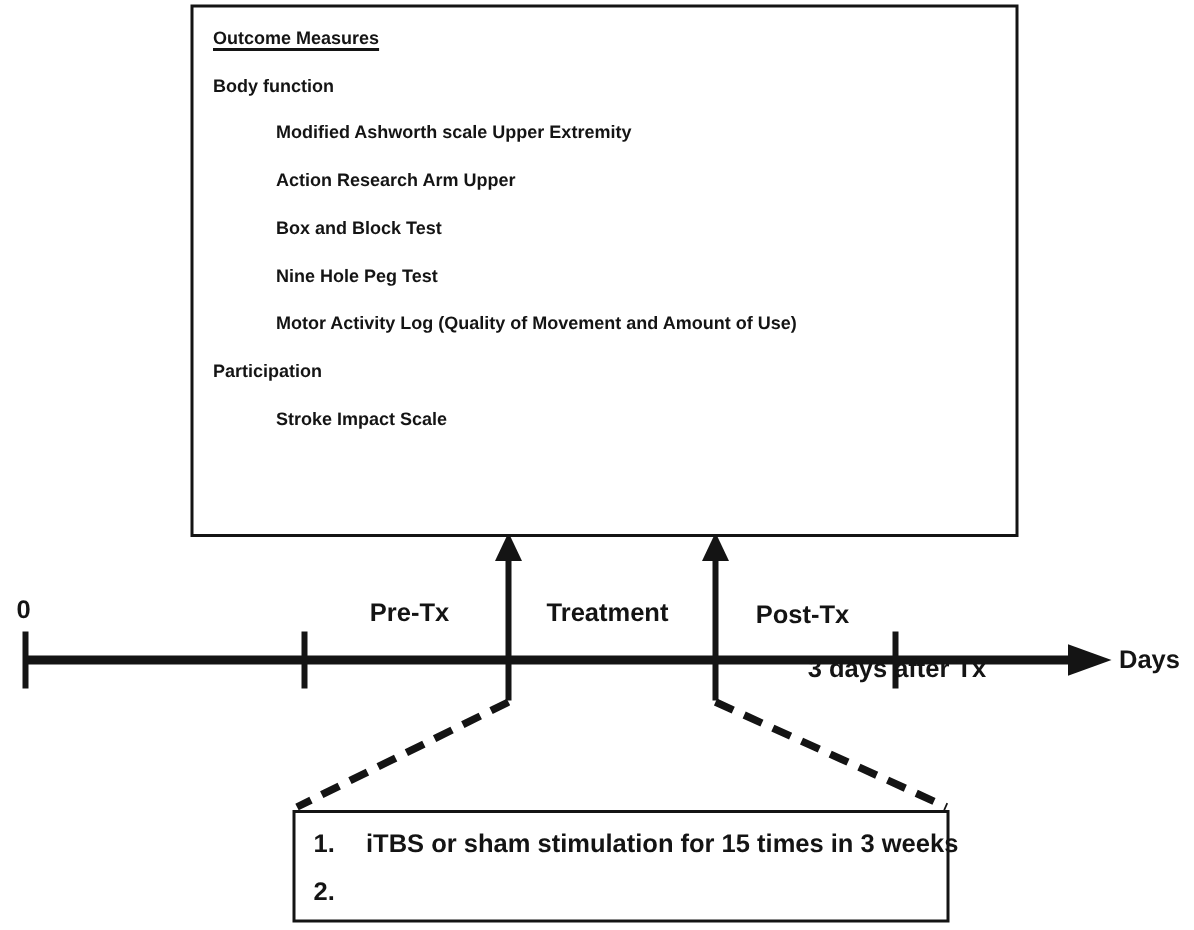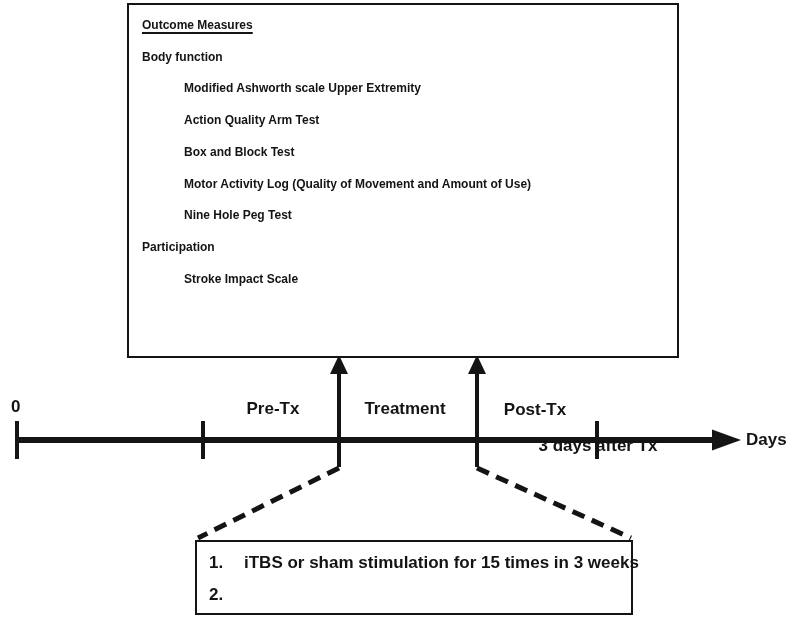--- a/index.html
+++ b/index.html
@@ -81,24 +81,24 @@
     <polygon points="468,374 477,355 486,374" fill="#141414"></polygon>
 
     <line x1="339" y1="468" x2="198" y2="538" stroke="#141414" stroke-width="5" stroke-dasharray="13 8"></line>
     <line x1="477" y1="468" x2="631" y2="538" stroke="#141414" stroke-width="5" stroke-dasharray="13 8"></line>
   </svg>
 
   <div class="outcome-box">
     <div class="row title"><span>Outcome Measures</span></div>
     <div class="row">Body function</div>
     <div class="row indent">Modified Ashworth scale Upper Extremity</div>
-    <div class="row indent">Action Quality Arm Test</div>
+    <div class="row indent">Action Research Arm Upper</div>
     <div class="row indent">Box and Block Test</div>
+    <div class="row indent">Nine Hole Peg Test</div>
     <div class="row indent">Motor Activity Log (Quality of Movement and Amount of Use)</div>
-    <div class="row indent">Nine Hole Peg Test</div>
     <div class="row">Participation</div>
     <div class="row indent">Stroke Impact Scale</div>
   </div>
 
   <div class="lbl" style="left:11px; top:397px;">0</div>
   <div class="lbl center" style="left:223px; top:399px; width:100px;">Pre-Tx</div>
   <div class="lbl center" style="left:355px; top:399px; width:100px;">Treatment</div>
   <div class="lbl center" style="left:485px; top:400px; width:100px;">Post-Tx</div>
   <div class="lbl" style="left:746px; top:430px;">Days</div>
   <div class="lbl center" style="left:518px; top:436px; width:160px;">3 days after Tx</div>

